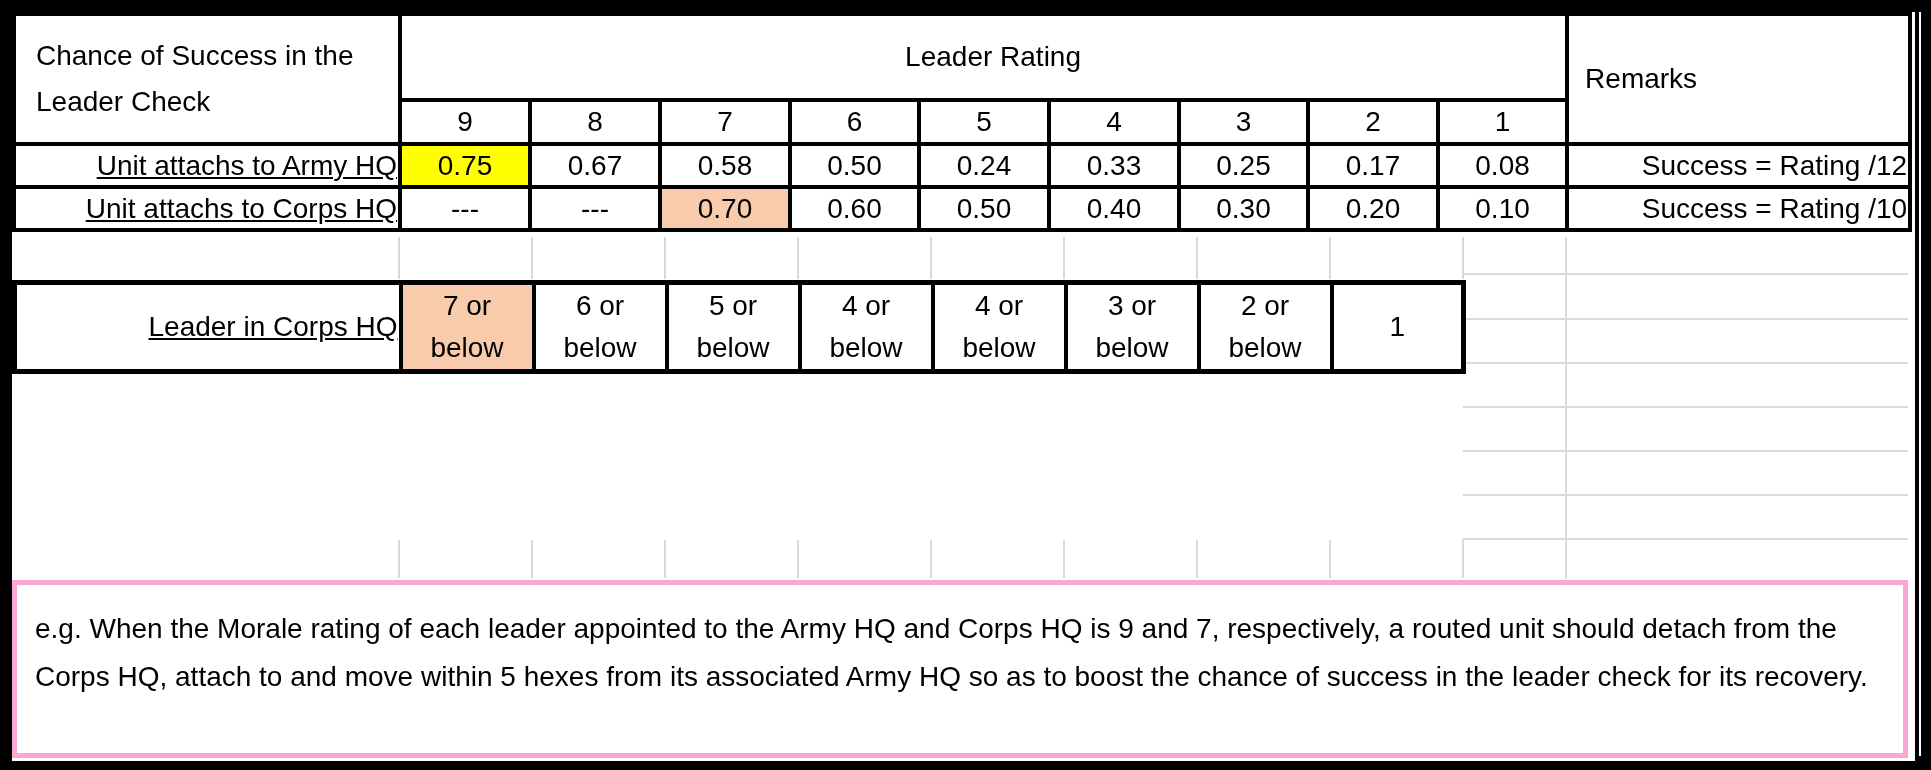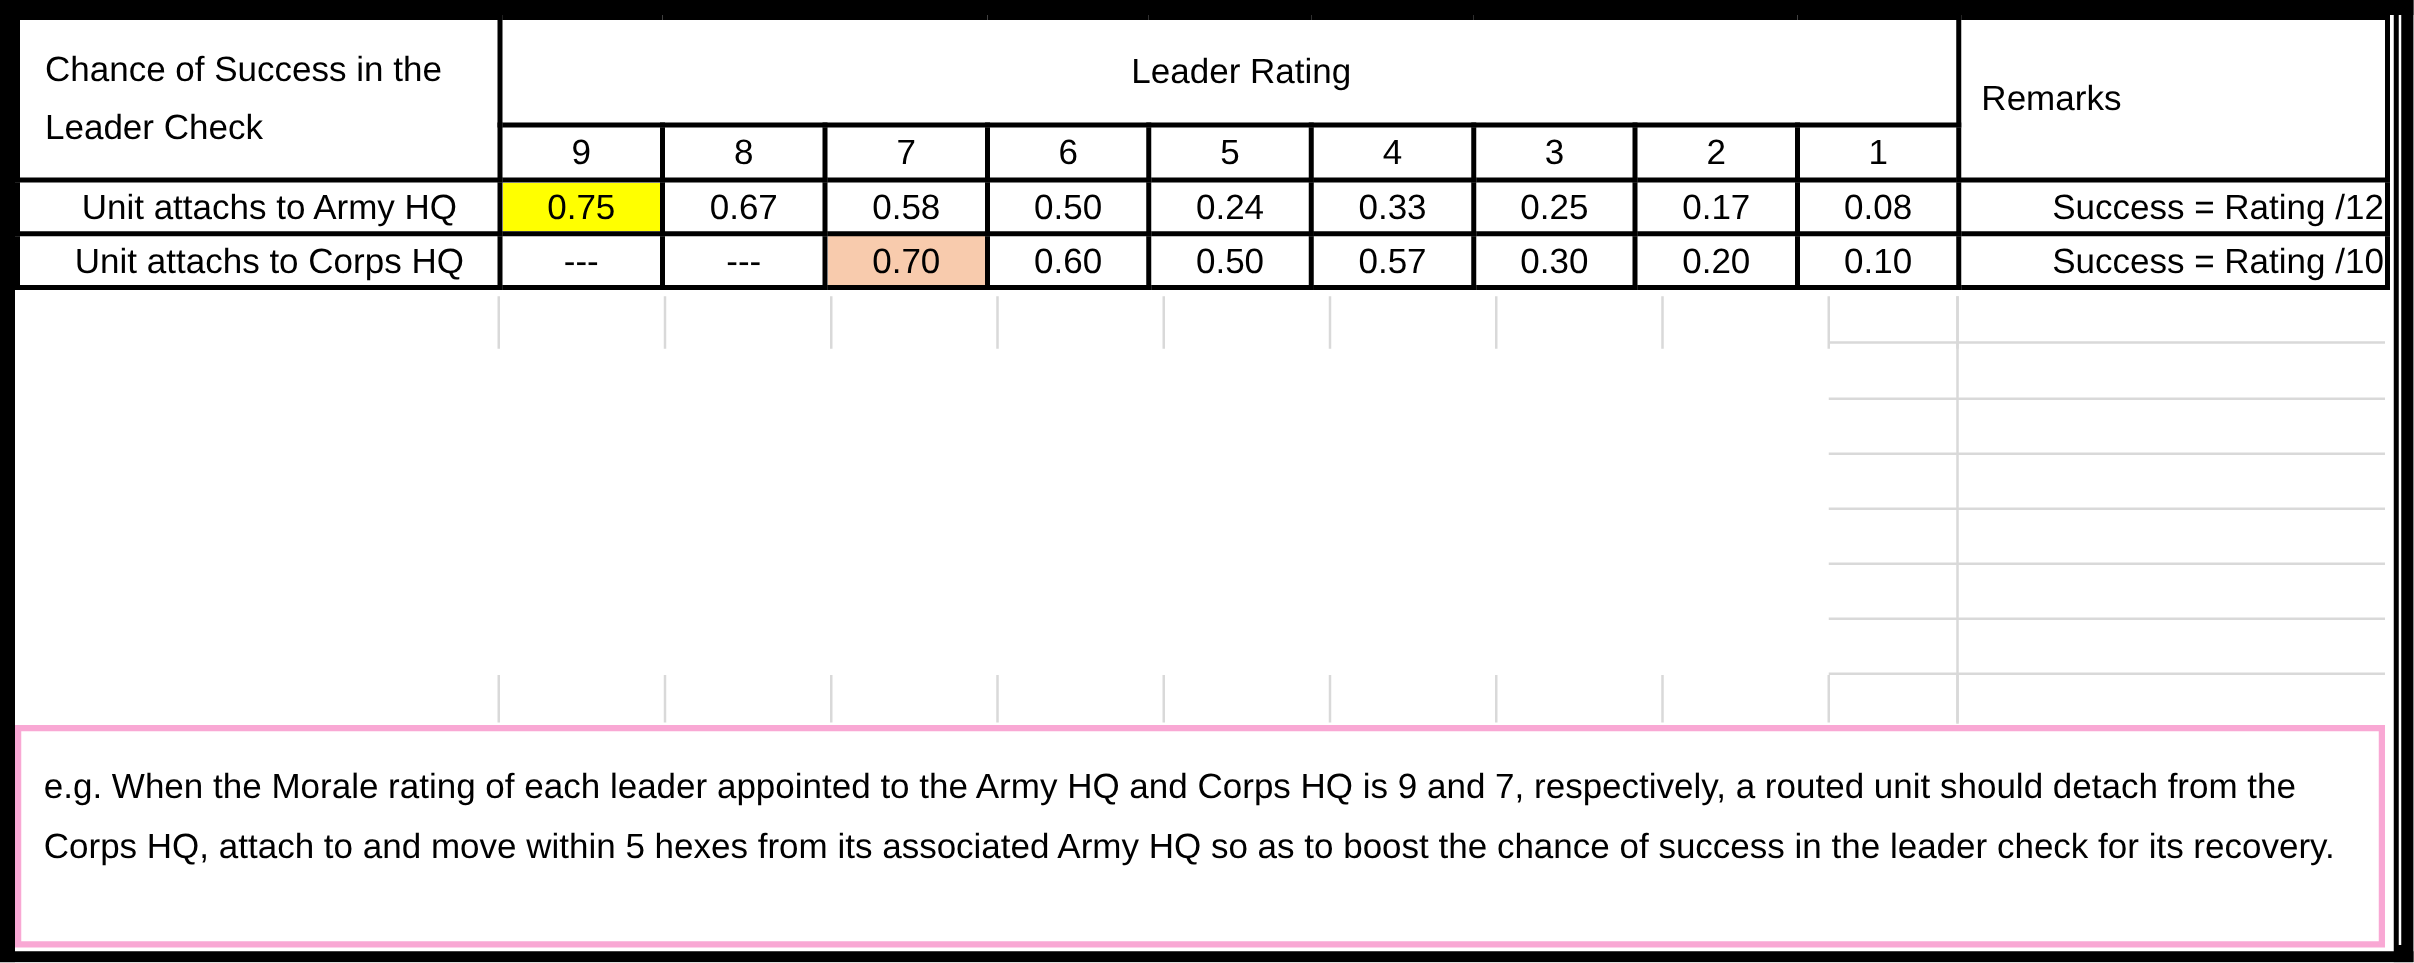--- a/index.html
+++ b/index.html
@@ -13,21 +13,21 @@
   table{border-collapse:collapse;table-layout:fixed;position:absolute;background:#fff;}
   td{border:4px solid #000;font-size:28px;color:#000;overflow:hidden;vertical-align:middle;}
   .t1{left:12px;top:12px;width:1896px;border:2px solid #14b8a6;}
   .t2{left:12px;top:280px;width:1449px;border:5px solid #000;}
   .t1 tr.h1{height:86px;}
   .t1 tr.h2{height:44px;}
   .t1 tr.hd{height:43px;}
   .t2 tr.m1{height:80px;}
   .t2 tr.m2{height:84px;}
   .t2 tr.m3{height:88px;}
-  td.label{text-align:center;padding-left:18px;}
+  td.label{text-align:right;padding-left:18px;text-decoration:underline;}
   td.corner{text-align:left;padding-left:20px;line-height:46px;}
   td.colhead{text-align:center;}
   td.spanhead{text-align:center;padding-left:20px;}
   td.val{text-align:center;padding:0;}
   td.val2{text-align:center;padding:0;line-height:42px;}
   td.remark{text-align:right;padding-left:14px;}
   td.remarkhead{text-align:left;padding-left:16px;}
   .hl-yellow{background:var(--hl-yellow,#FFFF00);}
   .hl-orange{background:var(--hl-orange,#F8CBAD);}
   .note{
@@ -116,21 +116,21 @@
       <td class="val">0.08</td>
       <td class="remark">Success = Rating /12</td>
     </tr>
     <tr class="hd">
       <td class="label">Unit attachs to Corps HQ</td>
       <td class="val">---</td>
       <td class="val">---</td>
       <td class="val hl-orange">0.70</td>
       <td class="val">0.60</td>
       <td class="val">0.50</td>
-      <td class="val">0.57</td>
+      <td class="val">0.40</td>
       <td class="val">0.30</td>
       <td class="val">0.20</td>
       <td class="val">0.10</td>
       <td class="remark">Success = Rating /10</td>
     </tr>
   </tbody>
     </table>
 
   <table class="t2">
     <colgroup>
@@ -138,20 +138,31 @@
         <col style="width:133px">
         <col style="width:133px">
         <col style="width:133px">
       <col style="width:133px">
         <col style="width:133px">
         <col style="width:133px">
         <col style="width:133px">
       <col style="width:132px">
     </colgroup>
     <tbody>
+    <tr class="m3">
+      <td class="label">Leader in Corps HQ</td>
+      <td class="val2 hl-orange">7 or below</td>
+      <td class="val2">6 or below</td>
+      <td class="val2">5 or below</td>
+      <td class="val2">4 or below</td>
+      <td class="val2">4 or below</td>
+      <td class="val2">3 or below</td>
+      <td class="val2">2 or below</td>
+      <td class="val2">1</td>
+    </tr>
   </tbody>
     </table>
 
   <div class="note">
     <span>e.g. When the Morale rating of each leader appointed to the Army HQ and Corps HQ is 9 and 7, respectively, a routed unit should detach from the Corps HQ, attach to and move within 5 hexes from its associated Army HQ so as to boost the chance of success in the leader check for its recovery.</span>
   </div>
 
   <div class="band" style="left:0;top:0;width:1931px;height:12px;"></div>
   <div class="band" style="left:0;top:0;width:12px;height:770px;"></div>
   <div class="band" style="left:0;top:761px;width:1931px;height:9px;"></div>

